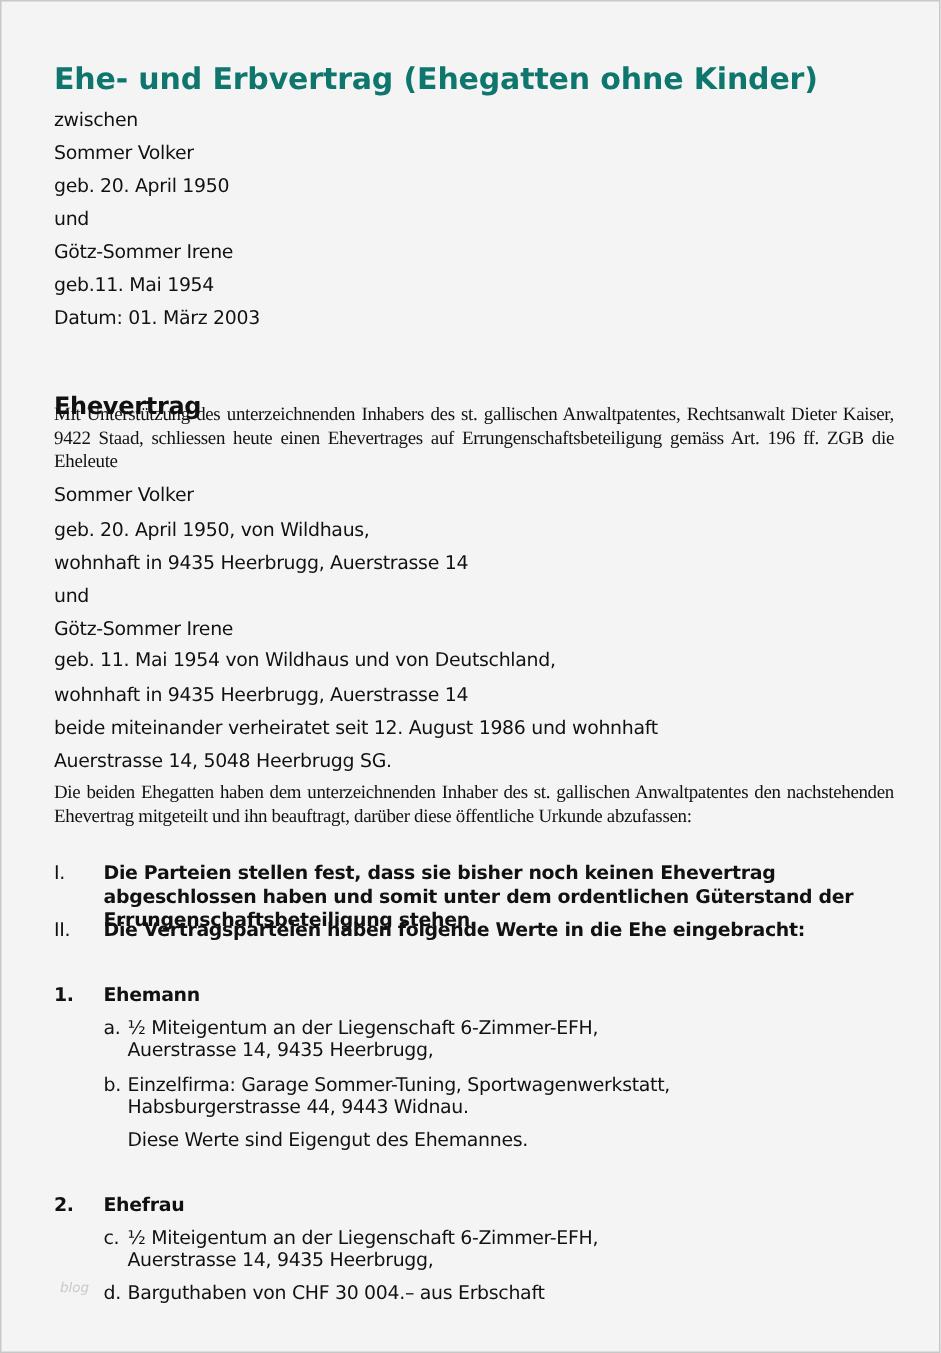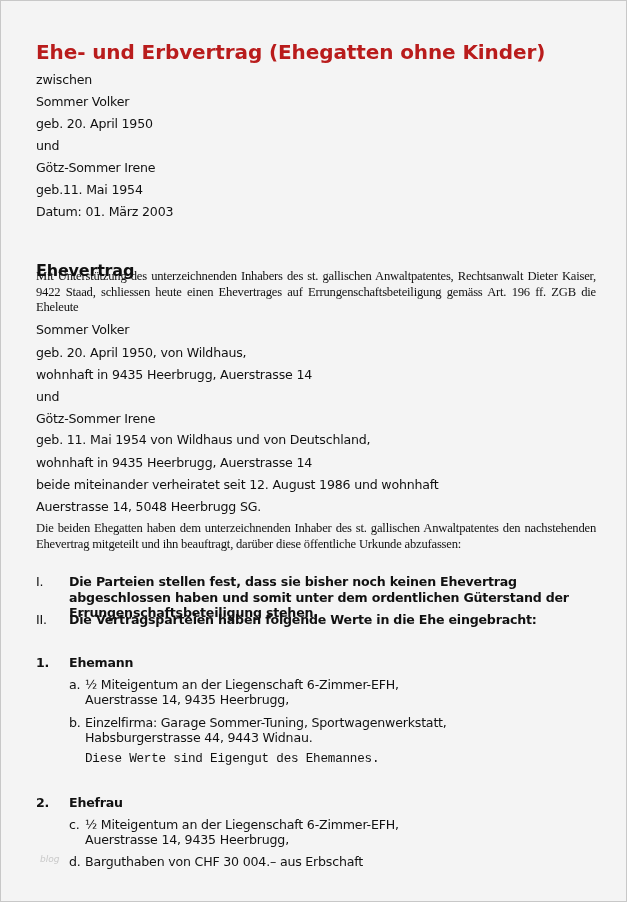--- a/index.html
+++ b/index.html
@@ -14,39 +14,39 @@
       width: 625px; height: 900px;
       border: 1px solid #c8c8c8;
       background: #f4f4f4;
     }
     .content {
       position: absolute; left: 35px; top: 0; width: 560px;
       font-size: 12.6px; letter-spacing: -0.2px;
     }
     .title {
       position: absolute; left: 0; top: 39px;
-      font-size: 20px; font-weight: bold; color: #b91c1c;
+      font-size: 20px; font-weight: bold; color: #0f766e;
       letter-spacing: -0.1px; white-space: nowrap;
     }
     .line { position: absolute; left: 0; white-space: nowrap; line-height: 16px; }
     .h2 { position: absolute; left: 0; font-size: 16px; font-weight: bold; }
     .para {
       position: absolute; left: 0; width: 560px; text-align: justify;
       line-height: 15.5px; text-align-last: left; font-family: Liberation Serif, serif;
     }
     .roman { position: absolute; left: 0; line-height: 15.5px; }
     .roman .num { position: absolute; left: 0; }
     .roman .txt { position: absolute; left: 33px; width: 527px; font-weight: bold; }
     .sec { position: absolute; left: 0; font-weight: bold; white-space: nowrap; }
     .sec .num { position: absolute; left: 0; }
     .sec .txt { position: absolute; left: 33px; }
     .item { position: absolute; left: 33px; line-height: 15.5px; white-space: nowrap; }
     .item .num { position: absolute; left: 0; }
     .item .txt { position: absolute; left: 16px; }
-    .note { position: absolute; left: 49px; white-space: nowrap; font-family: Liberation Mono, monospace; }
+    .note { position: absolute; left: 49px; white-space: nowrap; }
     .watermark {
       position: absolute; left: 39px; top: 853px;
       font-size: 9px; color: #c9c9c9; font-style: italic;
     }
   </style>
 </head>
 <body>
 
 <div class="page">
   <div class="content">

